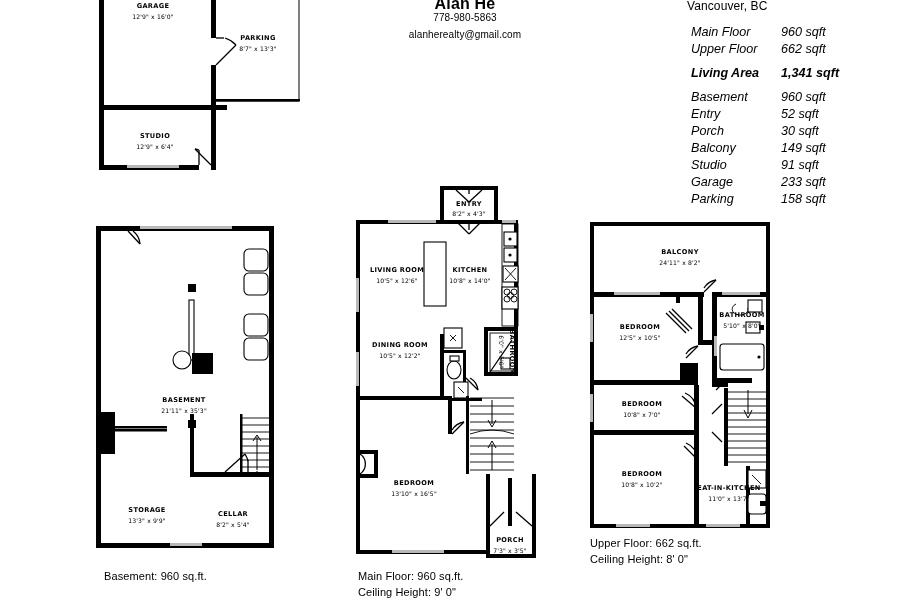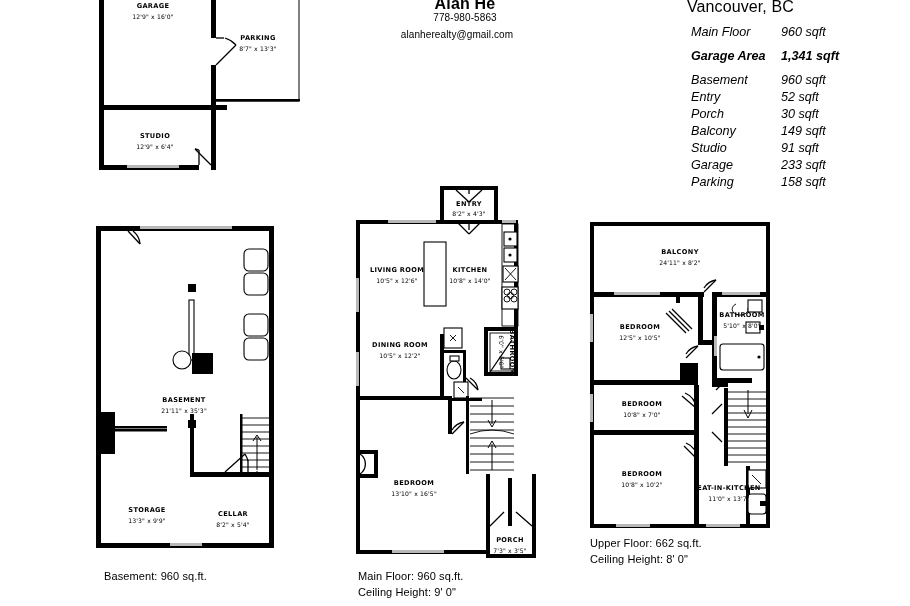--- a/index.html
+++ b/index.html
@@ -2,21 +2,21 @@
 <html><head>
 <meta charset="utf-8">
 <style>
   html,body{margin:0;padding:0;background:#ffffff;}
   body{width:910px;height:606px;position:relative;overflow:hidden;
        font-family:"Liberation Sans",sans-serif;color:#000;}
   .abs{position:absolute;}
   
   .agent-name{font-weight:bold;font-size:16px;text-align:center;letter-spacing:.2px;line-height:16px;}
   .agent-line{font-size:10px;text-align:center;line-height:17px;letter-spacing:.1px;}
-  .city{font-size:16px;line-height:15px;letter-spacing:.1px;}
+  .city{font-size:12px;line-height:15px;letter-spacing:.1px;}
   .area-tbl{font-size:12.6px;line-height:17px;font-style:italic;}
   .area-tbl div.row{display:flex;}
   .area-tbl .lbl{width:90px;}
   .area-tbl .val{width:80px;}
   .area-tbl .bold{font-weight:bold;}
   .area-gap{height:7px;}
   .caption{font-size:11px;line-height:17px;letter-spacing:.1px;}
   
   svg{display:block;}
   .rm-name{font-family:"DejaVu Sans",sans-serif;font-weight:bold;font-size:6.6px;
@@ -30,32 +30,36 @@
   .door{stroke:#000;stroke-width:1.3;fill:none;}
   .win{fill:#b8b8b8;}
   .stair{stroke:#000;stroke-width:.9;fill:none;}
   .arrow{stroke:#000;stroke-width:1;fill:none;}
 </style>
 </head>
 <body>
 
 <div class="abs agent-name" style="left:340px;top:-4px;width:250px;">Alan He</div>
 <div class="abs agent-line" style="left:340px;top:9px;width:250px;">778-980-5863</div>
-<div class="abs agent-line" style="left:332px;top:26px;width:250px;text-align:center;">alanherealty@gmail.com</div>
+<div class="abs agent-line" style="left:340px;top:26px;width:250px;text-align:center;">alanherealty@gmail.com</div>
 
 <div class="abs city" style="left:687px;top:-1px;">Vancouver, BC</div>
 
 <div class="abs area-tbl" style="left:691px;top:24px;">
   <div class="row">
     <span class="lbl">Main Floor</span>
     <span class="val">960 sqft</span>
   </div>
+  <div class="row">
+    <span class="lbl">Upper Floor</span>
+    <span class="val">662 sqft</span>
+  </div>
   <div class="area-gap"></div>
   <div class="row">
-    <span class="lbl bold">Garage Area</span>
+    <span class="lbl bold">Living Area</span>
     <span class="val bold">1,341 sqft</span>
   </div>
   <div class="area-gap"></div>
   <div class="row">
     <span class="lbl">Basement</span>
     <span class="val">960 sqft</span>
   </div>
   <div class="row">
     <span class="lbl">Entry</span>
     <span class="val">52 sqft</span>

